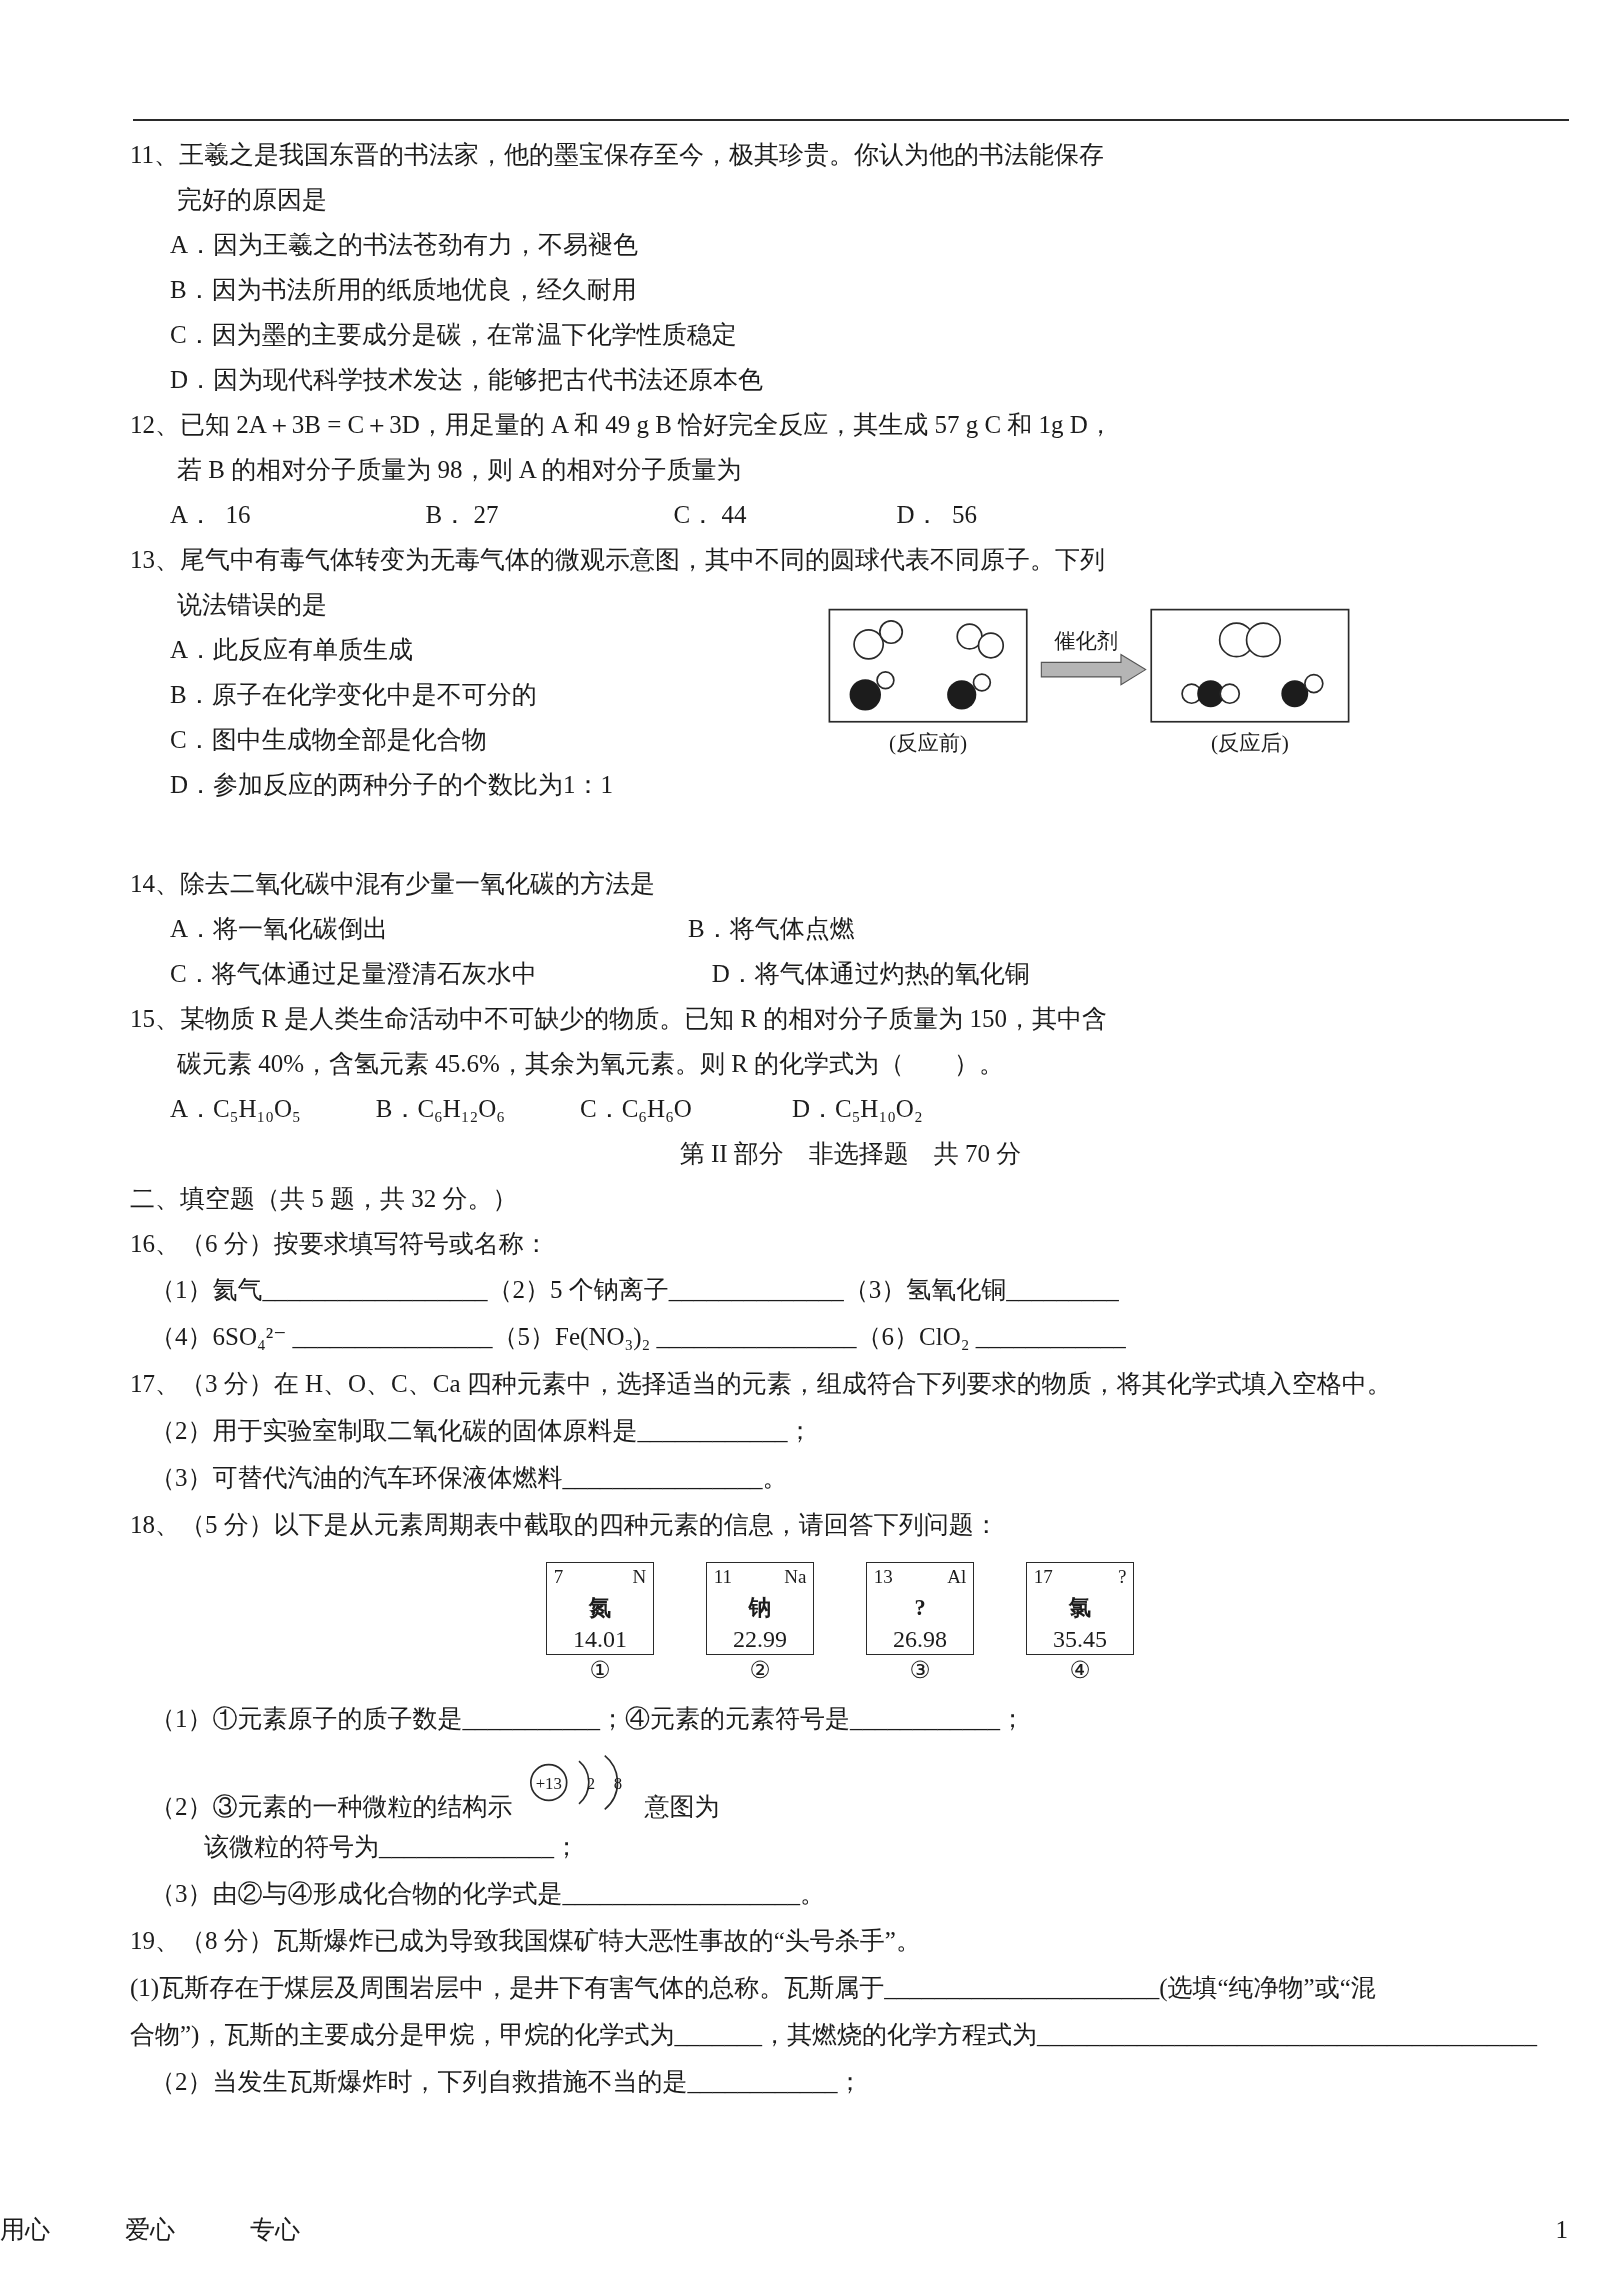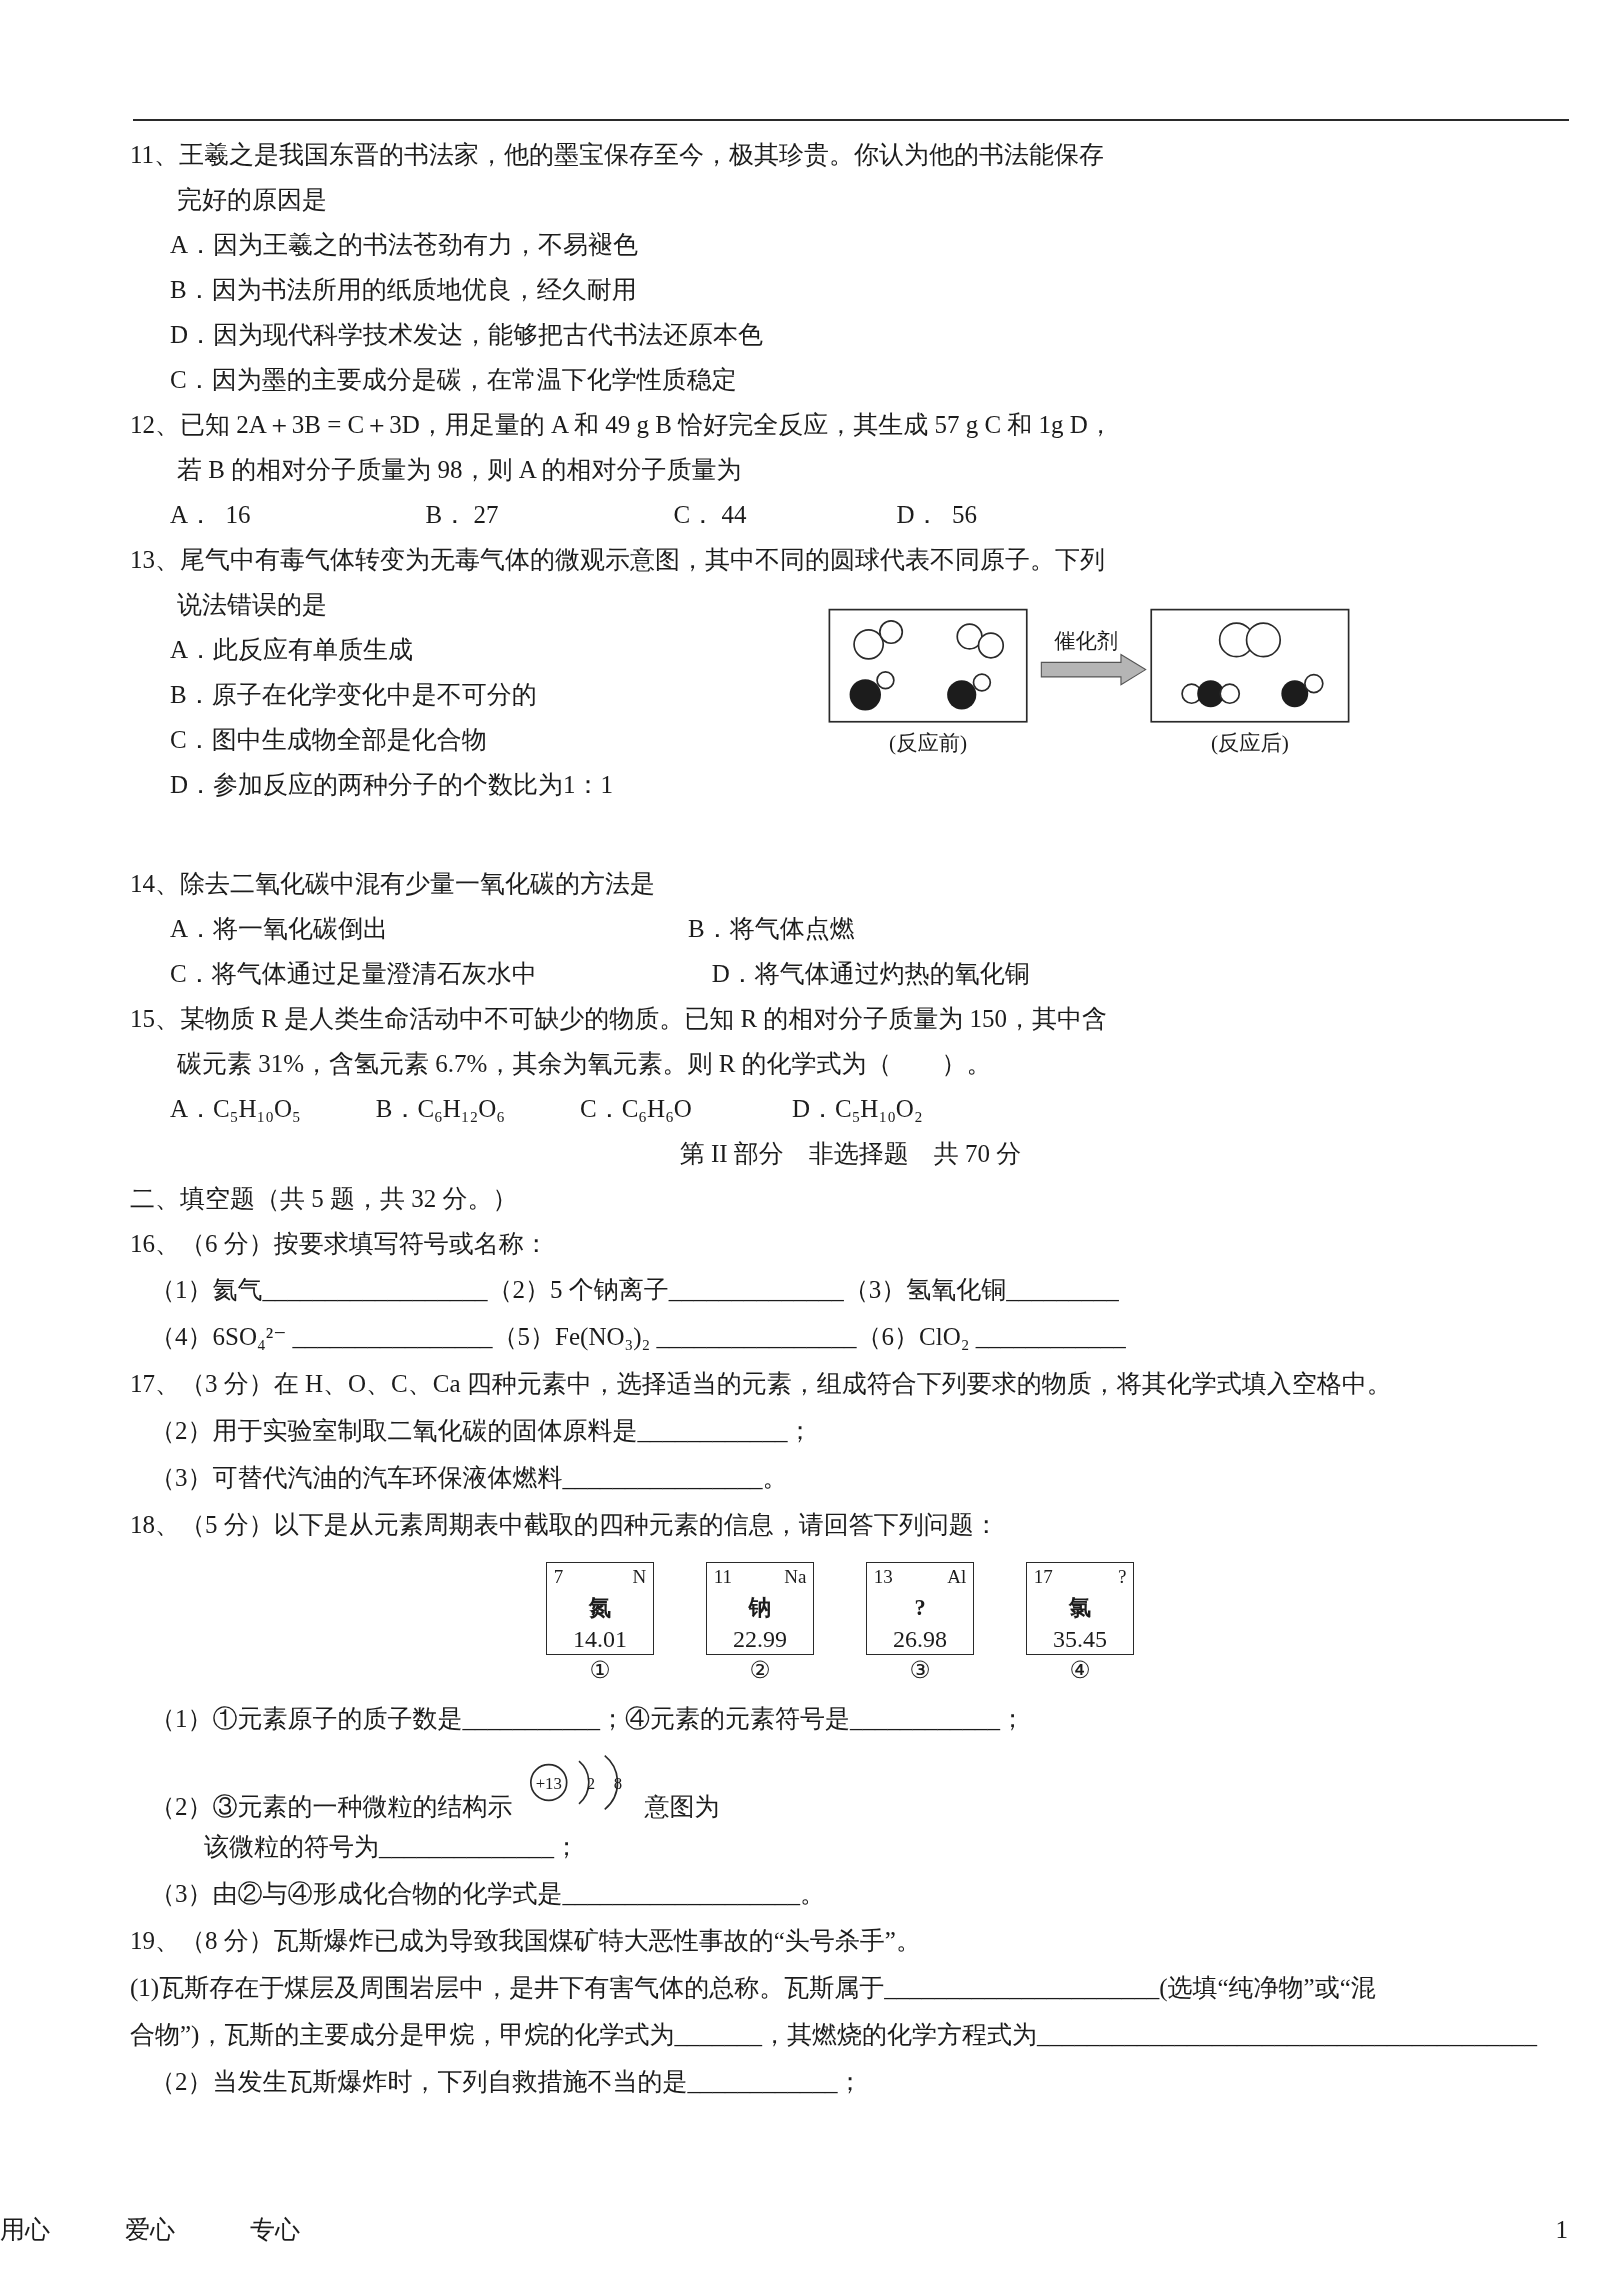--- a/index.html
+++ b/index.html
@@ -37,22 +37,22 @@
 <div class="page">
   <div class="top-rule"></div>
 
   <div class="content">
 
     <section>
       <div class="line">11、王羲之是我国东晋的书法家，他的墨宝保存至今，极其珍贵。你认为他的书法能保存</div>
       <div class="line ind80">完好的原因是</div>
       <div class="line ind70">A．因为王羲之的书法苍劲有力，不易褪色</div>
       <div class="line ind70">B．因为书法所用的纸质地优良，经久耐用</div>
+      <div class="line ind70">C．因为墨的主要成分是碳，在常温下化学性质稳定</div>
       <div class="line ind70">D．因为现代科学技术发达，能够把古代书法还原本色</div>
-      <div class="line ind70">C．因为墨的主要成分是碳，在常温下化学性质稳定</div>
     </section>
 
     <section>
       <div class="line">12、已知 2A＋3B = C＋3D，用足量的 A 和 49 g B 恰好完全反应，其生成 57 g C 和 1g D，</div>
       <div class="line ind80">若 B 的相对分子质量为 98，则 A 的相对分子质量为</div>
       <div class="line ind70">A．  16　　　　　　　B． 27　　　　　　　C． 44　　　　　　D．  56</div>
     </section>
 
     <section class="q13">
       <div class="line">13、尾气中有毒气体转变为无毒气体的微观示意图，其中不同的圆球代表不同原子。下列</div>
@@ -96,21 +96,21 @@
     </section>
 
     <section id="q14">
       <div class="line">14、除去二氧化碳中混有少量一氧化碳的方法是</div>
       <div class="line ind70">A．将一氧化碳倒出　　　　　　　　　　　　B．将气体点燃</div>
       <div class="line ind70">C．将气体通过足量澄清石灰水中　　　　　　　D．将气体通过灼热的氧化铜</div>
     </section>
 
     <section>
       <div class="line">15、某物质 R 是人类生命活动中不可缺少的物质。已知 R 的相对分子质量为 150，其中含</div>
-      <div class="line ind80">碳元素 31%，含氢元素 6.7%，其余为氧元素。则 R 的化学式为（        ）。</div>
+      <div class="line ind80">碳元素 40%，含氢元素 45.6%，其余为氧元素。则 R 的化学式为（        ）。</div>
       <div class="line ind70">A．C₅H₁₀O₅　　　B．C₆H₁₂O₆　　　C．C₆H₆O　　　　D．C₅H₁₀O₂</div>
     </section>
 
     <div class="line center">第 II 部分　非选择题　共 70 分</div>
     <div class="line">二、填空题（共 5 题，共 32 分。）</div>
 
     <section>
       <div class="line">16、（6 分）按要求填写符号或名称：</div>
       <div class="line-lg line ind35">（1）氦气__________________（2）5 个钠离子______________（3）氢氧化铜_________</div>
       <div class="line-lg line ind35">（4）6SO₄²⁻ ________________（5）Fe(NO₃)₂ ________________（6）ClO₂ ____________</div>

